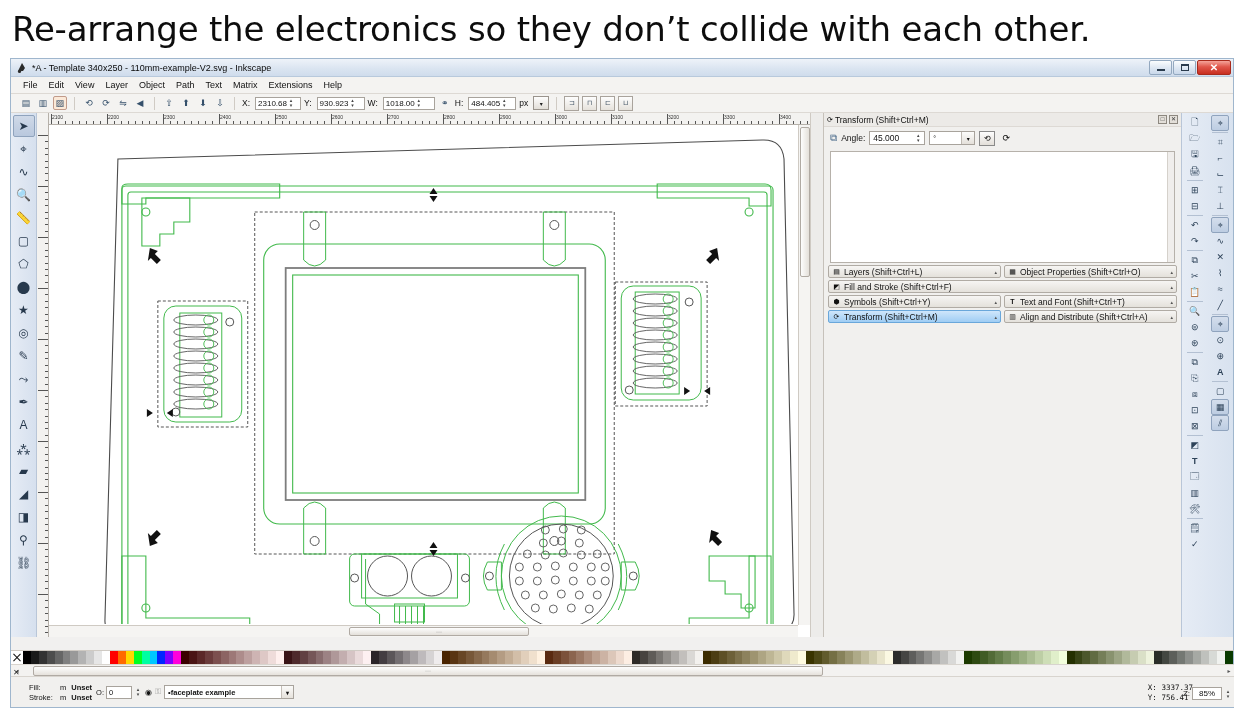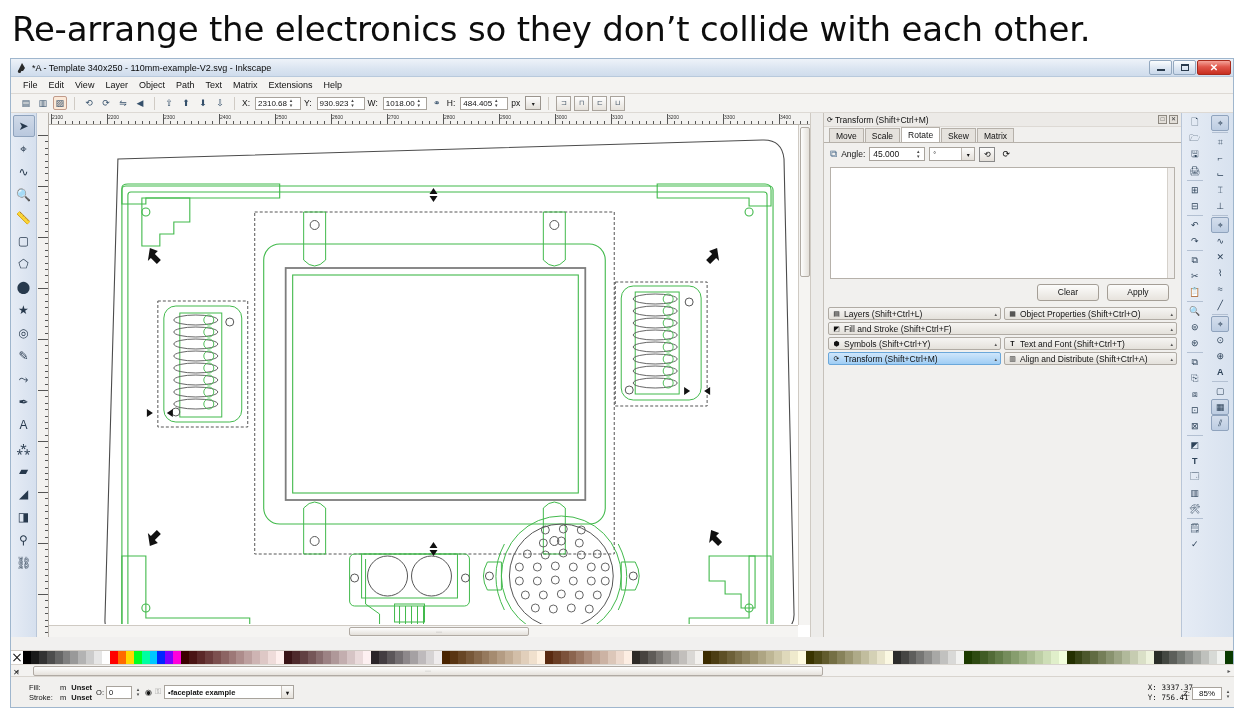--- a/index.html
+++ b/index.html
@@ -340,21 +340,21 @@
     <span class="tb-lbl">Y:</span>
     <span class="tb-field" style="width:48px">
       <span>930.923</span>
       <span class="spin">
           <i>▴</i>
           <i>▾</i>
         </span>
     </span>
 
     <span class="tb-lbl">W:</span>
-    <span class="tb-field" style="width:44px">
+    <span class="tb-field" style="width:52px">
       <span>1018.00</span>
       <span class="spin">
           <i>▴</i>
           <i>▾</i>
         </span>
     </span>
 
     <span class="tb-ico">⚭</span>
 
     <span class="tb-lbl">H:</span>
@@ -806,27 +806,20 @@
 
     <div id="right-dock">
 
       <div id="dialog-head">
         <span class="ic" style="font-size:7px;margin-right:2px;">⟳</span>
         <span class="t">Transform (Shift+Ctrl+M)</span>
         <span class="b">□</span>
         <span class="b">✕</span>
       </div>
 
-      <div id="tabs-row">
-        <div class="ttab">Move</div>
-        <div class="ttab">Scale</div>
-        <div class="ttab sel">Rotate</div>
-        <div class="ttab">Skew</div>
-        <div class="ttab">Matrix</div>
-      </div>
 
       <div id="rot-row">
         <span style="font-size:10px;color:#4a6a8a">⧉</span>
         <span style="font-size:8.5px;color:#111">Angle:</span>
         <span class="field-sm" style="width:56px">
           <span>45.000</span>
           <span class="spin" style="margin-left:auto">
               <i>▴</i>
               <i>▾</i>
             </span>
@@ -837,24 +830,20 @@
         </span>
         <span style="width:16px;height:15px;border:1px solid #8a8a8a;background:linear-gradient(to bottom,#fdfdfd,#e3dfd9);display:flex;align-items:center;justify-content:center;font-size:8px">⟲</span>
         <span style="width:14px;height:15px;display:flex;align-items:center;justify-content:center;font-size:9px">⟳</span>
       </div>
 
       <div id="panel-blank">
         <div class="sb"></div>
       </div>
 
 
-      <div id="btn-row">
-        <div class="dlg-btn">Clear</div>
-        <div class="dlg-btn">Apply</div>
-      </div>
 
       <div id="dock-list">
         <div class="dock-row">
           <div class="dock-bar">
             <span class="ic">▤</span>
             <span class="lb">Layers (Shift+Ctrl+L)</span>
             <span class="car">▴</span>
           </div>
           <div class="dock-bar">
             <span class="ic">▦</span>

